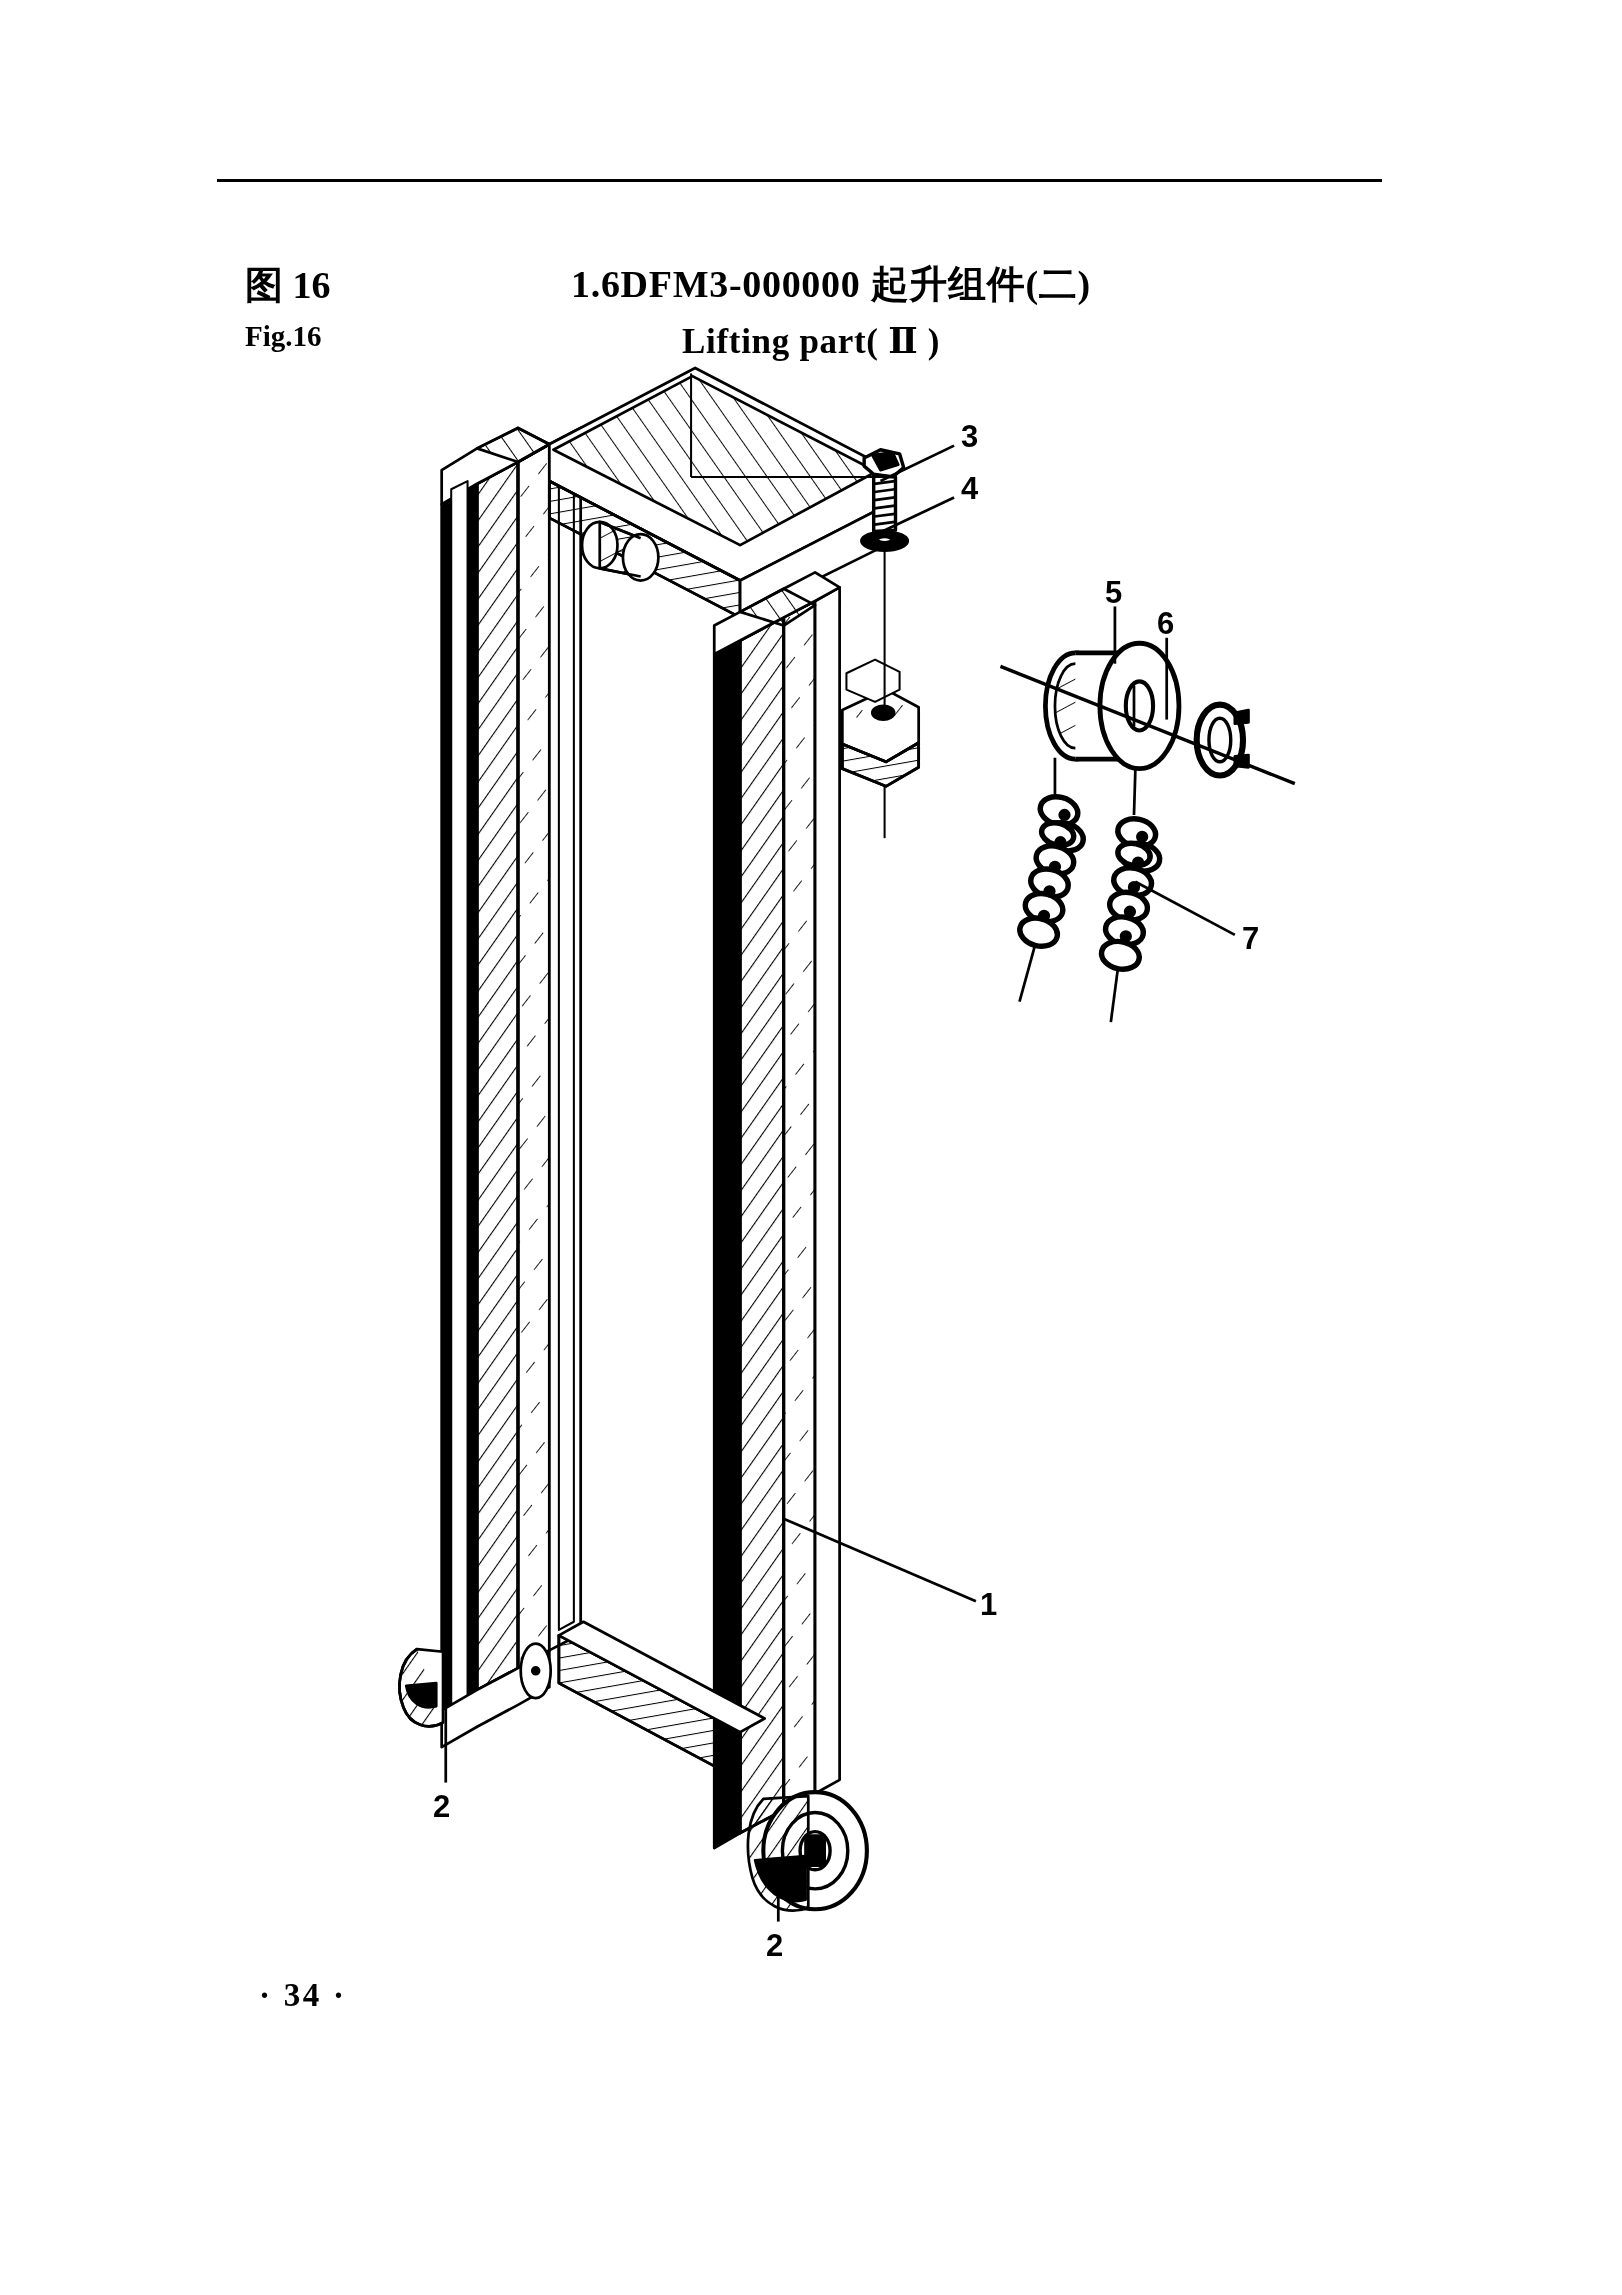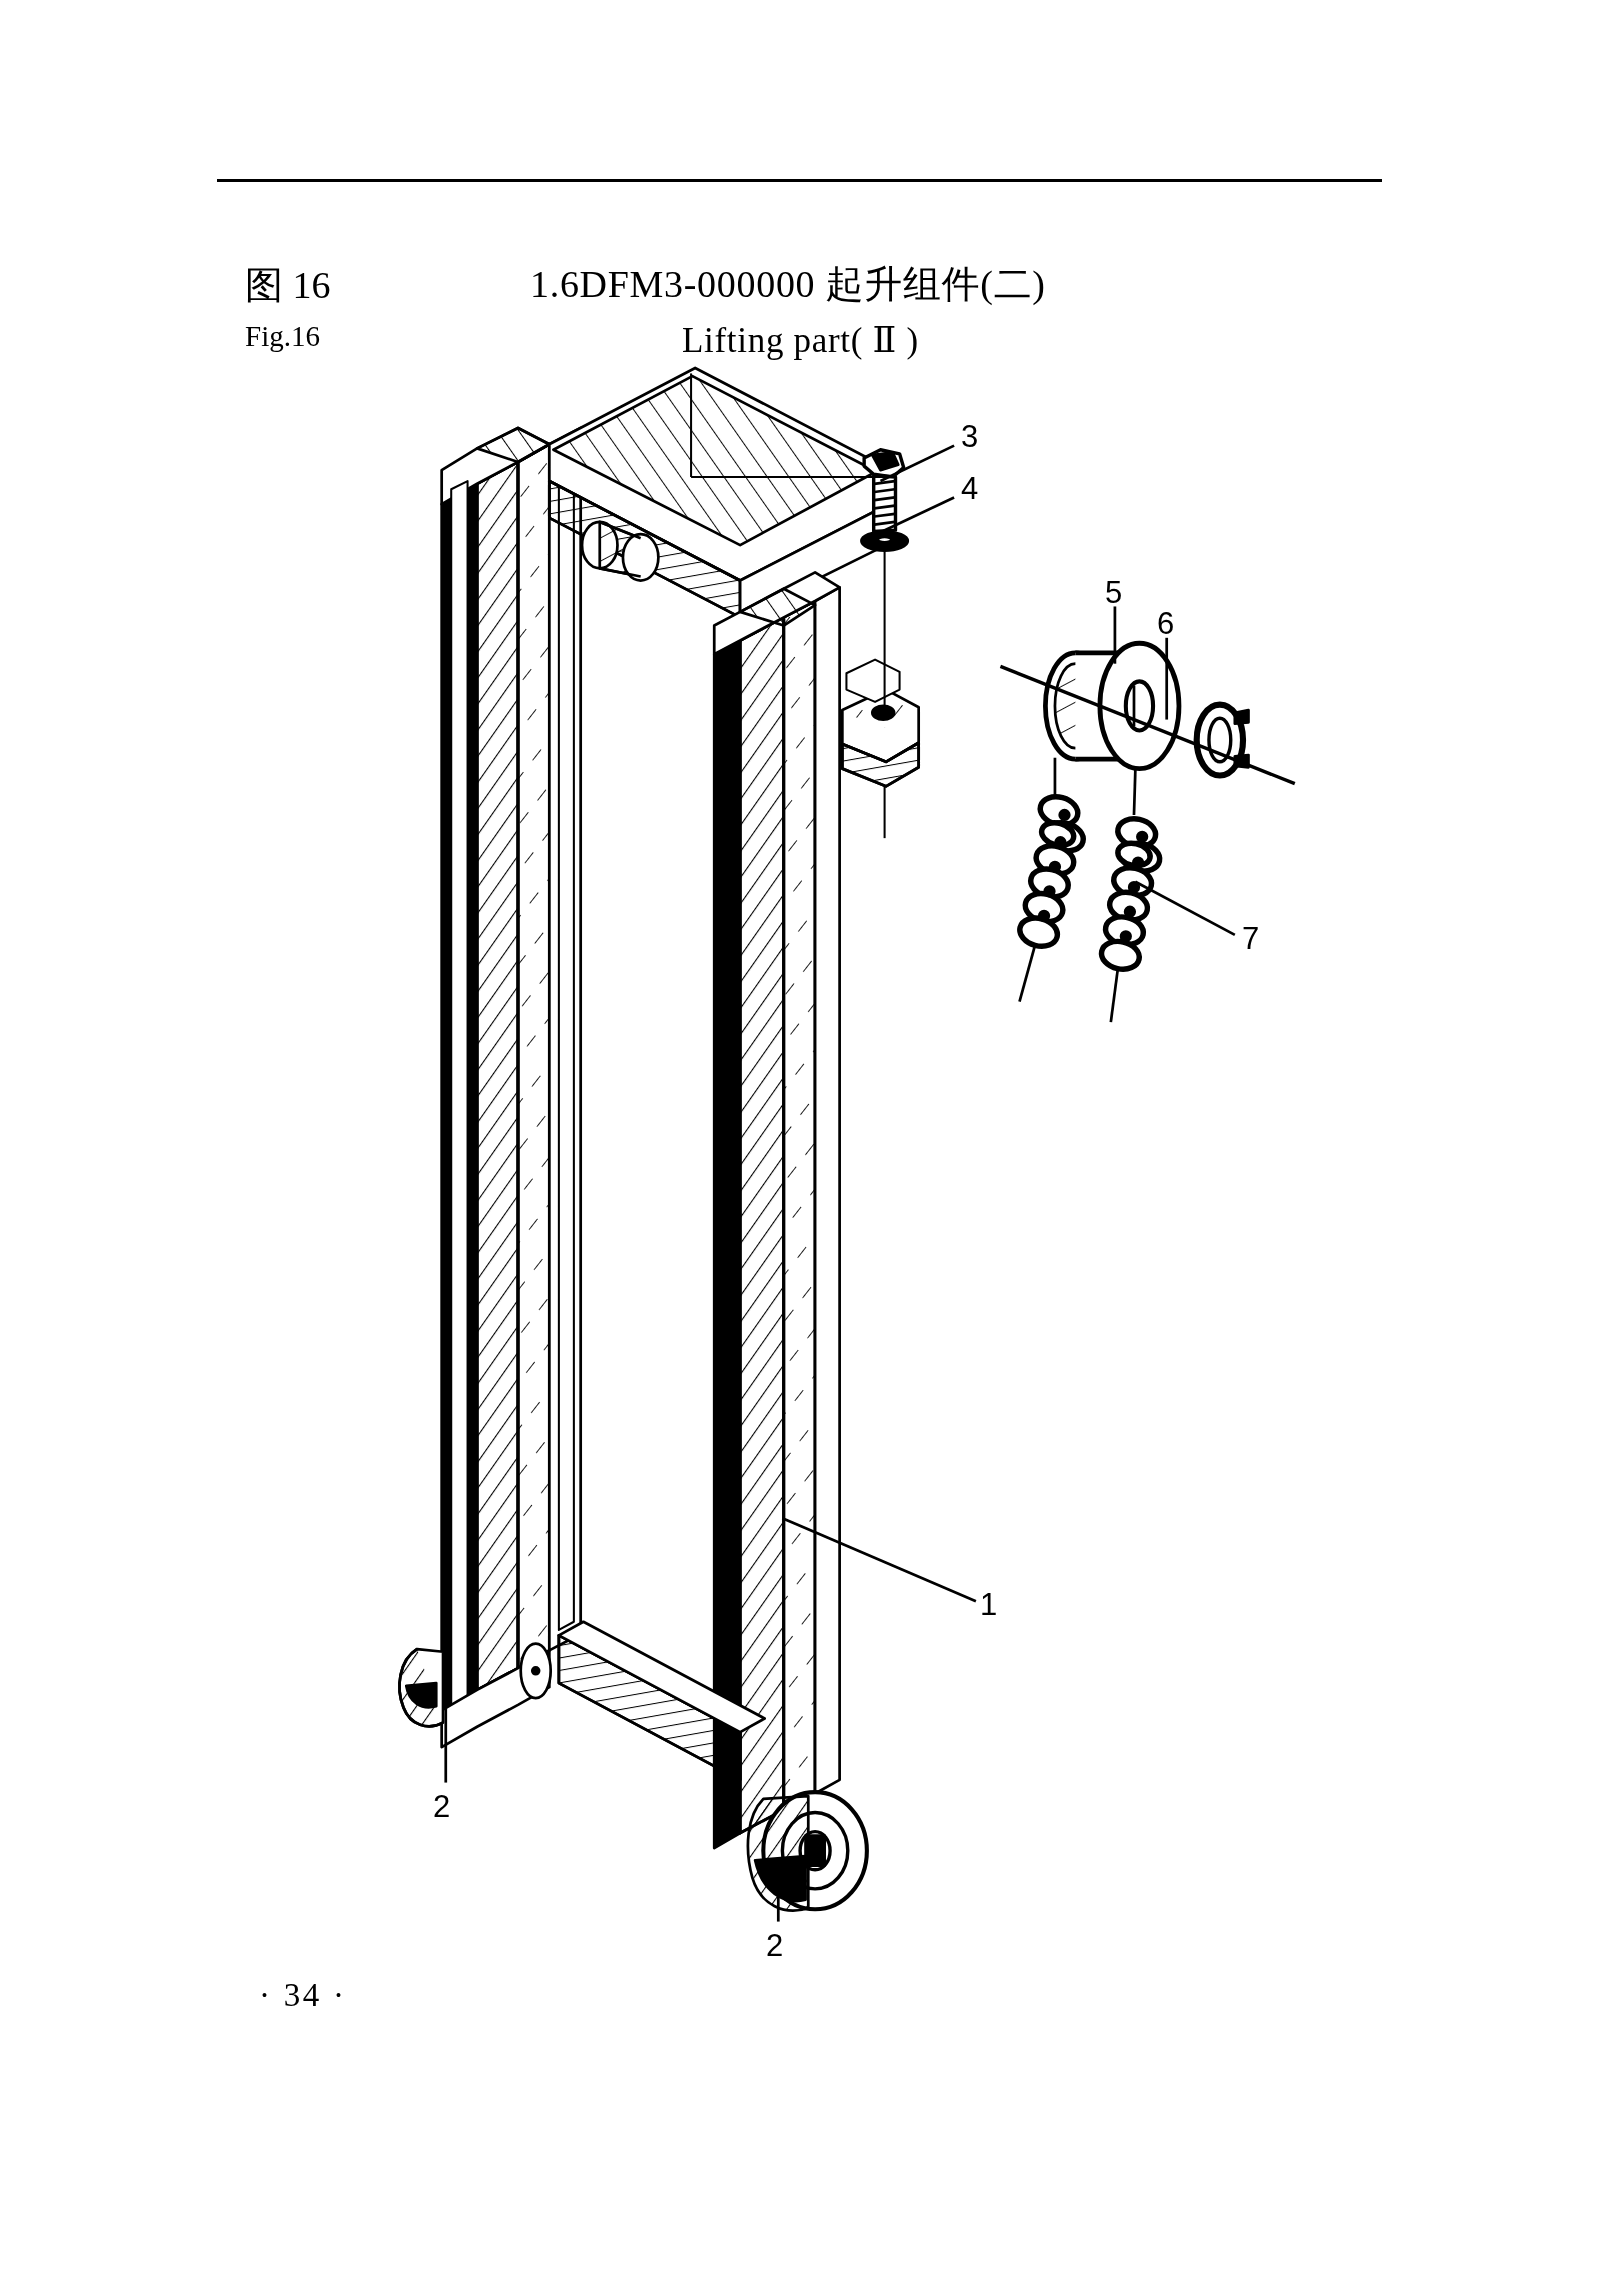--- a/index.html
+++ b/index.html
@@ -11,20 +11,21 @@
   body {
     font-family: "Liberation Serif", "DejaVu Serif", serif;
     color: #000000;
   }
   #page {
     position: relative;
     width: 1385px;
     height: 2295px;
     background: #ffffff;
     overflow: hidden;
+    font-weight: bold;
   }
 
   
   .header-rule {
     position: absolute;
     left: 217px;
     top: 179px;
     width: 1165px;
     height: 2.7px;
     background: #000000;
@@ -38,21 +39,21 @@
   }
   .fig-label-en {
     position: absolute;
     left: 245px;
     top: 320px;
     font-size: 29px;
     white-space: nowrap;
   }
   .fig-title-cn {
     position: absolute;
-    left: 530px;
+    left: 571px;
     top: 259px;
     font-size: 38px;
     white-space: nowrap;
     letter-spacing: 0.7px;
   }
   .fig-title-en {
     position: absolute;
     left: 682px;
     top: 320px;
     font-size: 35px;

